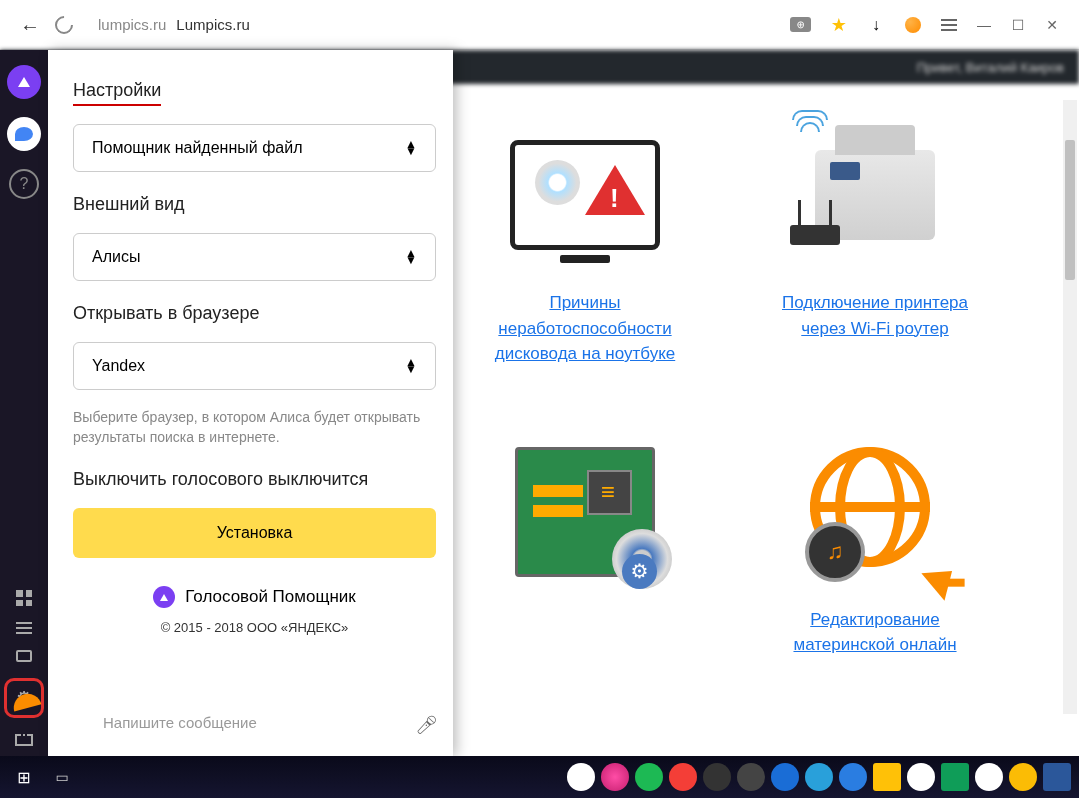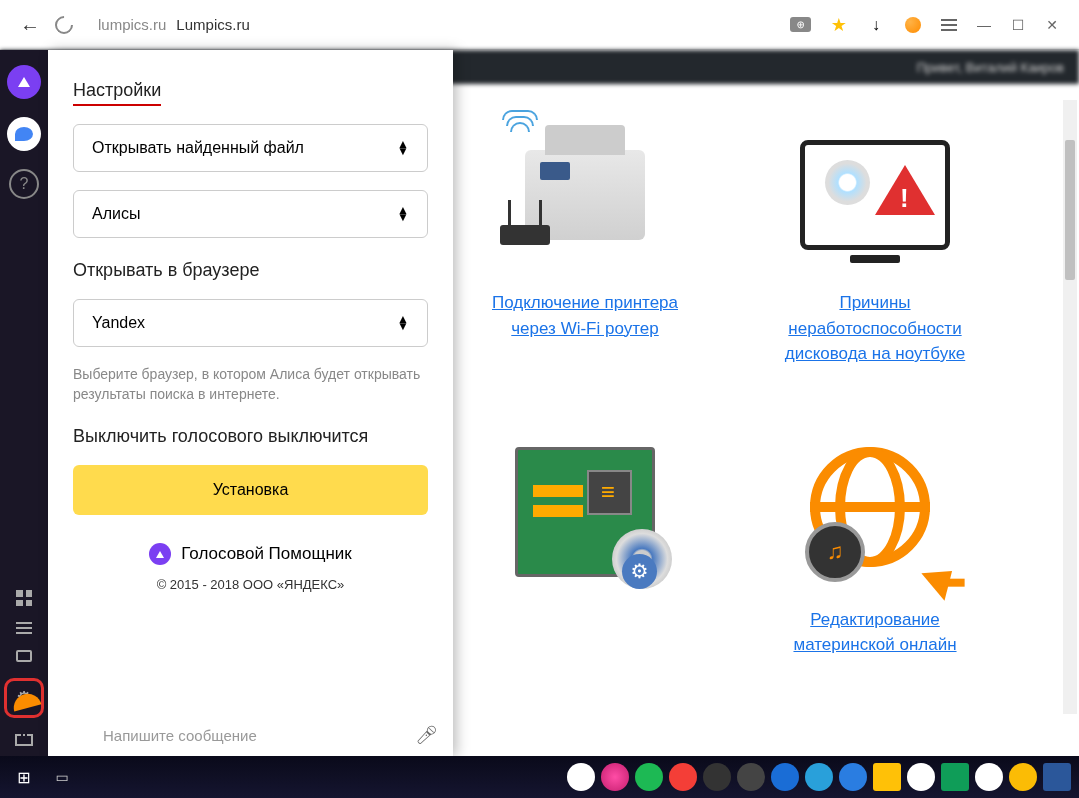--- a/index.html
+++ b/index.html
@@ -41,34 +41,34 @@
 .grid4 span { background: #aaa; }
 .lines3 { display: flex; flex-direction: column; gap: 3px; width: 16px; }
 .lines3 span { height: 2px; background: #aaa; }
 .folder-ic { width: 16px; height: 12px; border: 2px solid #aaa; border-radius: 2px; }
 .gear-wrap { width: 40px; height: 40px; border: 3px solid #e03030; border-radius: 10px; display: flex; align-items: center; justify-content: center; }
 .gear-ic { color: #aaa; font-size: 18px; }
 .frame-ic { color: #aaa; width: 18px; height: 12px; border: 2px solid #aaa; position: relative; }
 .frame-ic::before, .frame-ic::after { content: ''; position: absolute; width: 2px; height: 6px; background: #1a1626; top: -2px; }
 .frame-ic::before { left: 4px; } .frame-ic::after { right: 4px; }
 
-.panel { position: absolute; top: 0; left: 48px; width: 405px; height: 100%; background: #fff; box-shadow: 4px 0 12px rgba(0,0,0,0.25); padding: 30px 25px 0 25px; overflow-y: auto; display: flex; flex-direction: column; gap: 18px; }
+.panel { position: absolute; top: 0; left: 48px; width: 405px; height: 100%; background: #fff; box-shadow: 4px 0 12px rgba(0,0,0,0.25); padding: 30px 17px 0 25px; overflow-y: auto; display: flex; flex-direction: column; gap: 18px; }
 .panel-title { font-size: 18px; color: #222; border-bottom: 2px solid #c00; padding-bottom: 3px; width: fit-content; }
 .section-label { font-size: 18px; color: #222; margin-top: 4px; }
 .select-box { border: 1px solid #ccc; border-radius: 6px; padding: 14px 18px; display: flex; justify-content: space-between; align-items: center; font-size: 16px; cursor: pointer; }
 .select-box .arrows { font-size: 12px; line-height: 7px; }
 .hint { color: #888; font-size: 14px; line-height: 1.4; }
 .disable-btn { background: #ffdb4d; border: none; border-radius: 6px; padding: 16px; font-size: 16px; cursor: pointer; }
 .panel-footer { text-align: center; margin-top: 10px; }
 .panel-footer .brand { display: flex; align-items: center; justify-content: center; gap: 10px; font-size: 17px; }
 .mini-alice { width: 22px; height: 22px; border-radius: 50%; background: #7b3ff2; display: inline-flex; align-items: center; justify-content: center; }
 .mini-alice::after { content: ''; width: 0; height: 0; border-left: 4px solid transparent; border-right: 4px solid transparent; border-bottom: 7px solid #fff; }
 .copyright { font-size: 13px; margin-top: 12px; color: #333; }
 
-.msg-input-area { position: absolute; bottom: 42px; left: 88px; width: 365px; height: 42px; background: #fff; display: flex; align-items: center; padding: 0 15px; gap: 4px; }
+.msg-input-area { position: absolute; bottom: 42px; left: 88px; width: 365px; height: 42px; background: #fff; display: flex; align-items: flex-start; padding: 0 15px; gap: 4px; }
 .msg-input { flex: 1; border: none; outline: none; font-size: 15px; color: #333; }
 .msg-input::placeholder { color: #999; }
 .mic-icon { color: #666; font-size: 18px; }
 
 .taskbar { position: absolute; bottom: 0; left: 0; right: 0; height: 42px; background: linear-gradient(to bottom, #0a0a1a, #151530); display: flex; align-items: center; padding: 0 8px; gap: 6px; }
 .tb-icon { width: 32px; height: 32px; display: flex; align-items: center; justify-content: center; border-radius: 3px; font-size: 14px; }
 .tb-win { color: #fff; font-size: 16px; }
 .tb-task { color: #ccc; }
 .tb-spacer { flex: 1; }
 .tb-app { width: 28px; height: 28px; border-radius: 50%; }
@@ -146,45 +146,45 @@
     <span>Ad Check</span>
     <span>Удалить весь кэш</span>
     <span class="right">Привет, Виталий Каиров</span>
   </div>
 
   <div class="scrollbar-fake"></div>
 
   <div class="content-grid">
     <div class="content-card">
       <div class="card-img">
+          <div class="art-monitor">
+        <div class="disc"></div>
+            <div class="tri-warn"></div>
+      </div>
+        </div>
+      <a class="card-link">Причины неработоспособности дисковода на ноутбуке</a>
+    </div>
+    <div class="content-card">
+      <div class="card-img">
           <div class="art-printer">
         <div class="printer-body">
               <div class="printer-screen"></div>
             </div>
         <div class="router"></div>
         <div class="wifi-waves">
               <span></span>
               <span></span>
               <span></span>
             </div>
       </div>
         </div>
       <a class="card-link">Подключение принтера через Wi-Fi роутер</a>
     </div>
     <div class="content-card">
       <div class="card-img">
-          <div class="art-monitor">
-        <div class="disc"></div>
-            <div class="tri-warn"></div>
-      </div>
-        </div>
-      <a class="card-link">Причины неработоспособности дисковода на ноутбуке</a>
-    </div>
-    <div class="content-card">
-      <div class="card-img">
           <div class="art-mobo">
         <div class="mobo-chip"></div>
             <div class="mobo-slot"></div>
             <div class="mobo-slot mobo-slot2"></div>
         <div class="mobo-disc"></div>
             <div class="mobo-gear">⚙</div>
       </div>
         </div>
     </div>
     <div class="content-card">
@@ -220,24 +220,25 @@
           <span class="gear-ic">⚙</span>
         </div>
       <div class="frame-ic"></div>
     </div>
   </div>
 
   <div class="panel">
     <div class="panel-title">Настройки</div>
 
     <div class="select-box">
-      <span>Открывать найденный файл</span>
+      <span>Помощник найденный файл</span>
       <span class="arrows">▲<br>▼</span>
     </div>
 
+    <div class="section-label">Внешний вид</div>
     <div class="select-box">
       <span>Алисы</span>
       <span class="arrows">▲<br>▼</span>
     </div>
 
     <div class="section-label">Открывать в браузере</div>
     <div class="select-box">
       <span>Yandex</span>
       <span class="arrows">▲<br>▼</span>
     </div>

